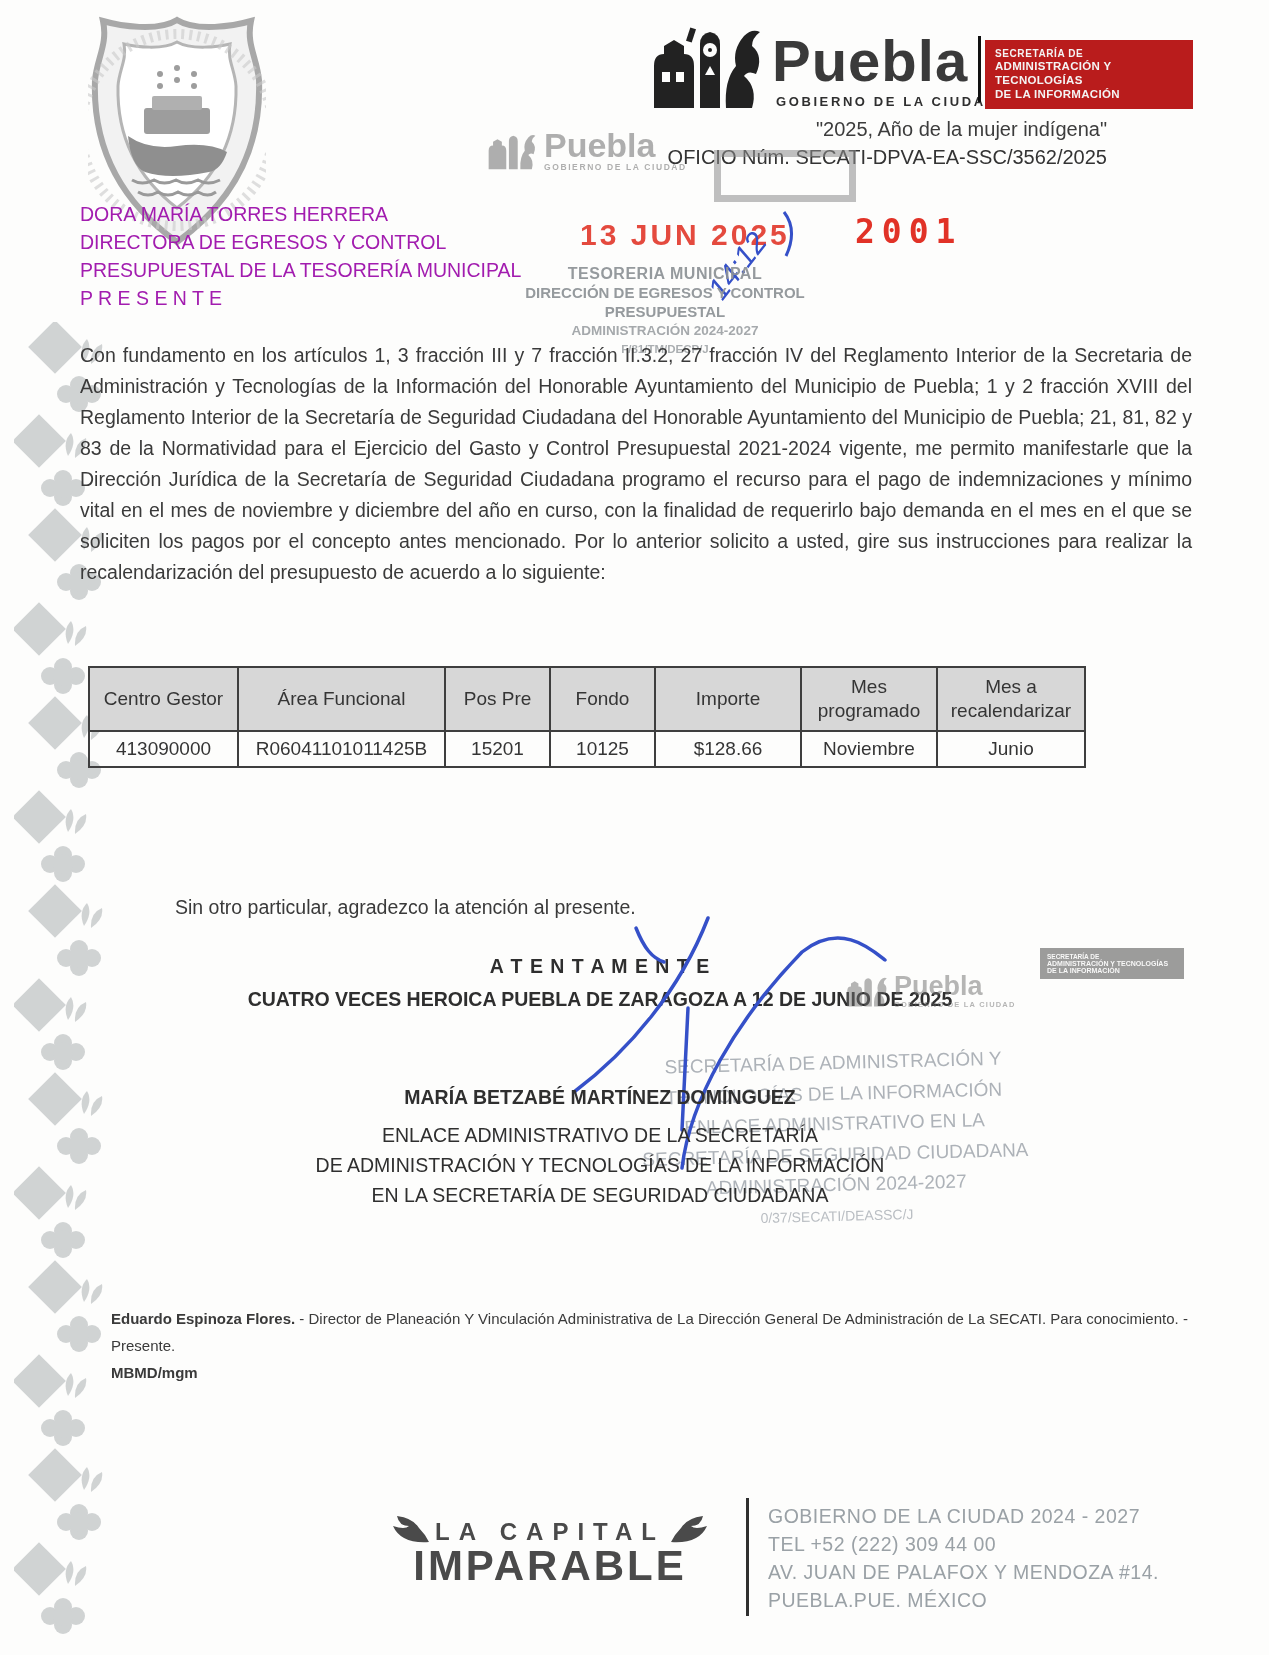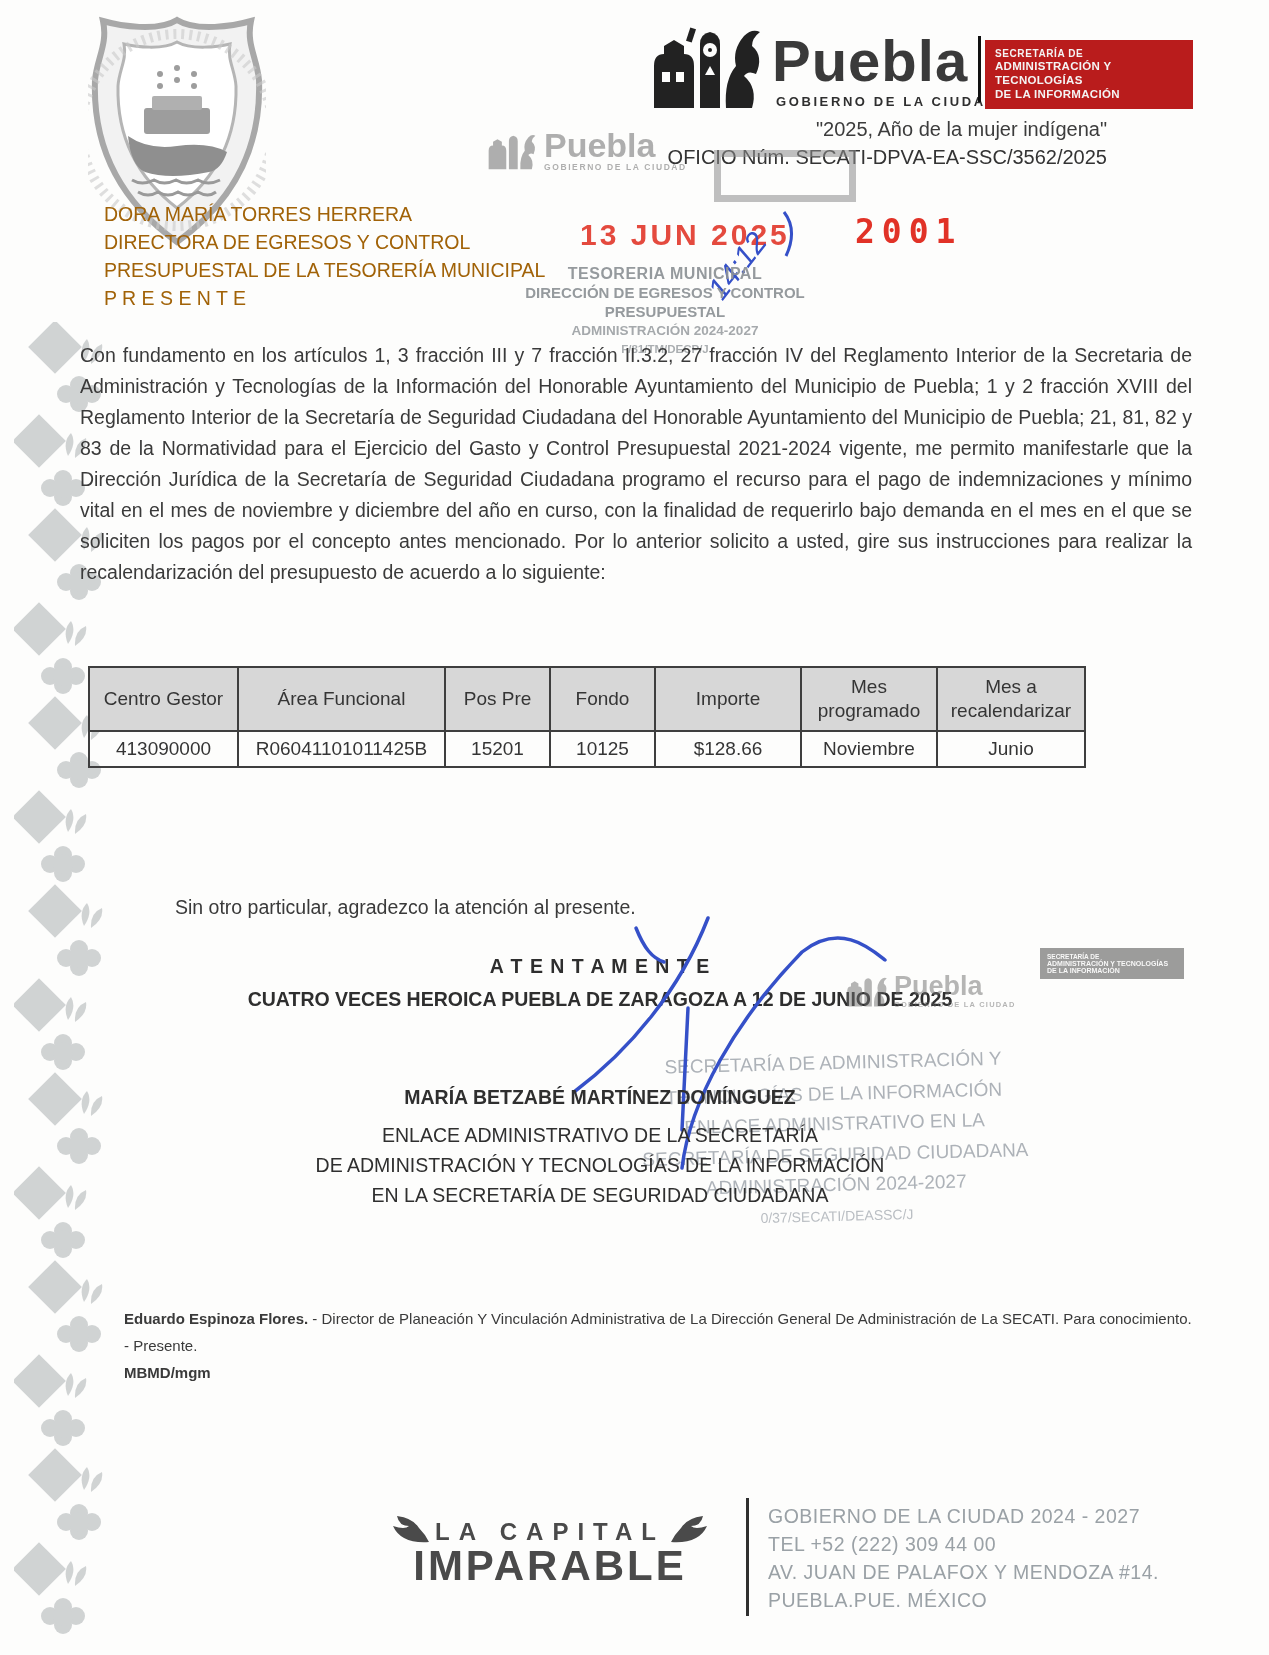--- a/index.html
+++ b/index.html
@@ -11,21 +11,21 @@
   
   .wordmark{font-size:58px;font-weight:800;color:#3a3a3a;letter-spacing:1px;line-height:1;}
   .tagline{font-size:13px;font-weight:bold;letter-spacing:2.6px;color:#2f2f2f;}
   .sec-box{background:#b91c1c;color:#f4f4f4;padding:8px 10px;width:188px;}
   .sec-box .l1{font-size:10px;font-weight:bold;letter-spacing:.6px;}
   .sec-box .l2,.sec-box .l3{font-size:11.5px;font-weight:800;letter-spacing:.3px;line-height:14px;}
   .quote{font-size:20px;color:#3c3c3c;}
   .oficio{font-size:20px;color:#333;}
 
   
-  .addr{font-size:19.5px;line-height:28px;color:#a16207;margin-left:24px;}
+  .addr{font-size:19.5px;line-height:28px;color:#a21caf;}
 
   
   .red-date{font-size:30px;font-weight:bold;color:#e23b2e;letter-spacing:3px;opacity:.92;}
   .red-folio{font-family:"DejaVu Sans Mono",monospace;font-size:33px;font-weight:bold;
              color:#e0281c;letter-spacing:7px;opacity:.95;}
   .gray-stamp{color:#8d9296;text-align:center;opacity:.92;}
   .gray-stamp div{line-height:19px;}
   .gs1{font-size:16px;font-weight:bold;letter-spacing:.5px;}
   .gs2{font-size:15px;font-weight:bold;}
   .gs4{font-size:13.5px;font-weight:bold;opacity:.85;}
@@ -49,21 +49,21 @@
 
   .sig-stamp{color:#a0a6ad;font-size:19px;line-height:30.5px;text-align:center;
              transform:rotate(-1.5deg);opacity:.85;}
   .sig-stamp .small{font-size:14px;opacity:.85;}
 
   .faded{filter:grayscale(1);opacity:.55;}
   .faded2{filter:grayscale(1);opacity:.5;}
 
   
   .ccp{font-size:15px;line-height:27px;color:#3a3a3a;}
-  .ccp .ind{margin-left:44px;}
+  .ccp .ind{margin-left:31px;}
 
   
   .slogan1{font-size:24px;font-weight:800;letter-spacing:9px;color:#4a4a4a;}
   .slogan2{font-size:42px;font-weight:800;letter-spacing:3px;color:#4a4a4a;line-height:40px;}
   .divider{width:3px;background:#2f2f2f;}
   .contact{font-size:19.5px;line-height:28px;color:#9aa1a6;letter-spacing:.5px;}
 </style>
 </head>
 <body>
 

